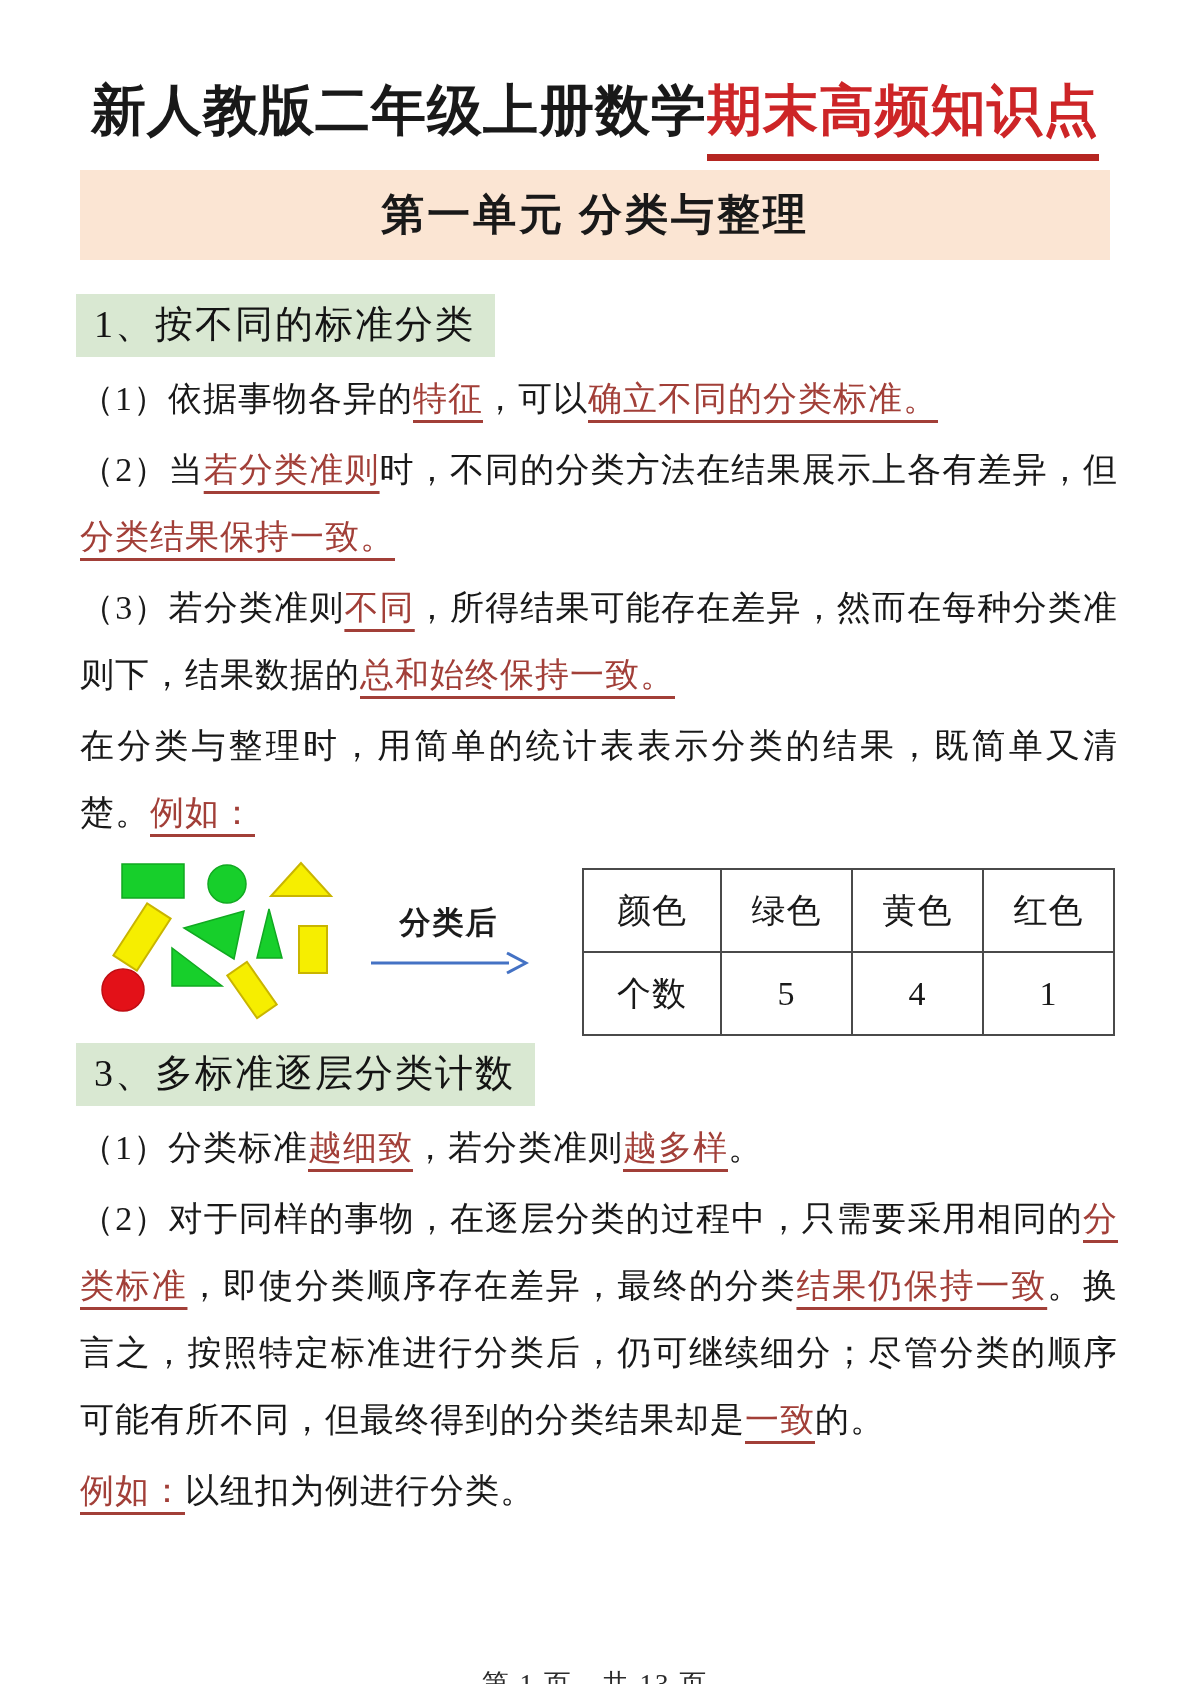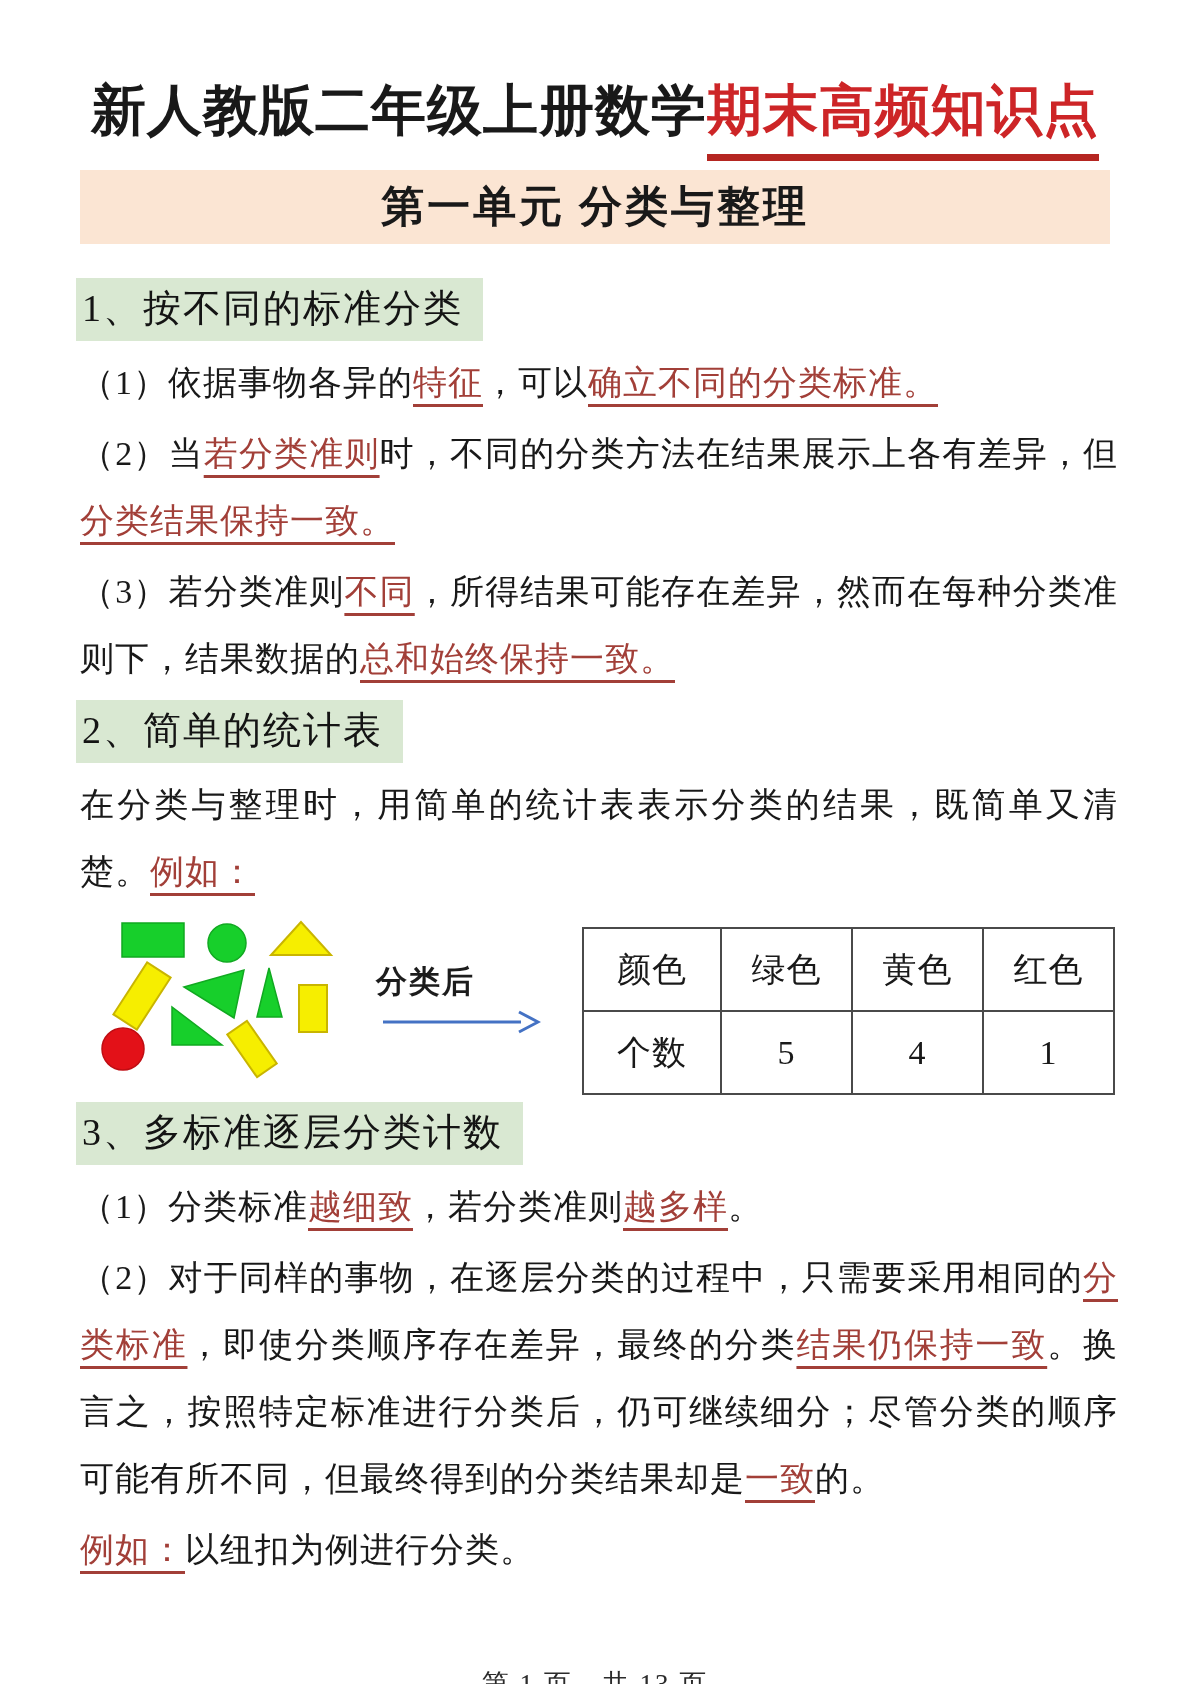--- a/index.html
+++ b/index.html
@@ -9,48 +9,48 @@
   }
   .page { position:relative; width:1190px; height:1684px; }
 
   .doc-title {
     margin:74px 78px 0; text-align:center; white-space:nowrap;
     font-size:55px; font-weight:bold; letter-spacing:1px;
   }
   .doc-title .red-part { color:#cd2527; border-bottom:7px solid #b52621; padding-bottom:13px; }
 
   .unit-banner {
-    margin:22px 80px 0; height:74px; background:#fbe5d3;
+    margin:22px 80px 0; height:90px; background:#fbe5d3;
     display:flex; align-items:center; justify-content:center;
     font-size:43px; font-weight:bold; letter-spacing:3px;
   }
 
   .content { padding:0 68px 0 76px; }
 
   .sec-heading { margin:34px 0 8px; }
   .sec-heading.tight { margin:8px 0 8px; }
   .sec-heading span {
     display:inline-block; background:#d9e8d2; color:#141414;
-    font-size:38px; padding:5px 20px 7px 6px; letter-spacing:2px;
+    font-size:38px; padding:5px 20px 7px 18px; letter-spacing:2px;
   }
 
   p.body { font-size:34px; line-height:67px; margin:4px; letter-spacing:1px; text-align:justify; }
   .ru {
     color:#a23f38;
     text-decoration:underline; text-decoration-thickness:3px; text-underline-offset:10px;
     text-decoration-color:#a23f38;
   }
 
   .figure { position:relative; height:185px; margin-top:2px; }
   .shapes-svg { position:absolute; left:18px; top:6px; }
   .shape-g { fill:#17cf2b; stroke:#11a921; stroke-width:1.5; }
   .shape-y { fill:#f6ee00; stroke:#c9b500; stroke-width:2; }
   .shape-r { fill:#e31118; stroke:#c00d13; stroke-width:1.5; }
 
-  .arrow-wrap { position:absolute; left:300px; top:52px; width:170px; }
+  .arrow-wrap { position:absolute; left:288px; top:52px; width:170px; text-align:center; }
   .arrow-label { font-size:31px; font-weight:bold; letter-spacing:2px; color:#1c1c1c; }
   .arrow-svg { display:block; margin:4px auto 0; }
 
   .stat-table { position:absolute; left:506px; top:18px; border-collapse:collapse; }
   .stat-table td {
     border:2px solid #4a4a4a; width:111px; height:63px; padding:9px;
     text-align:center; vertical-align:middle; font-size:34px; letter-spacing:1px;
   }
   .stat-table td.first { width:118px; }
 
@@ -77,23 +77,20 @@
     <div class="sec-heading">
       <span>1、按不同的标准分类</span>
     </div>
 
     <p class="body"><span>（1）依据事物各异的</span><span class="ru">特征</span><span>，可以</span><span class="ru">确立不同的分类标准。</span></p>
 
     <p class="body"><span>（2）当</span><span class="ru">若分类准则</span><span>时，不同的分类方法在结果展示上各有差异，但</span><span class="ru">分类结果保持一致。</span></p>
 
     <p class="body"><span>（3）若分类准则</span><span class="ru">不同</span><span>，所得结果可能存在差异，然而在每种分类准则下，结果数据的</span><span class="ru">总和始终保持一致。</span></p>
 
-    <div class="sec-heading tight">
-      <span>2、简单的统计表</span>
-    </div>
 
     <p class="body"><span>在分类与整理时，用简单的统计表表示分类的结果，既简单又清楚。</span><span class="ru">例如：</span></p>
 
     <div class="figure">
 
       <svg class="shapes-svg" width="250" height="170" viewBox="0 0 250 170">
         <rect x="28" y="8" width="62" height="34" class="shape-g"></rect>
         <circle cx="133" cy="28" r="19" class="shape-g"></circle>
         <polygon points="207,7 177,40 237,40" class="shape-y"></polygon>
         <g transform="translate(48,81) rotate(33)">

